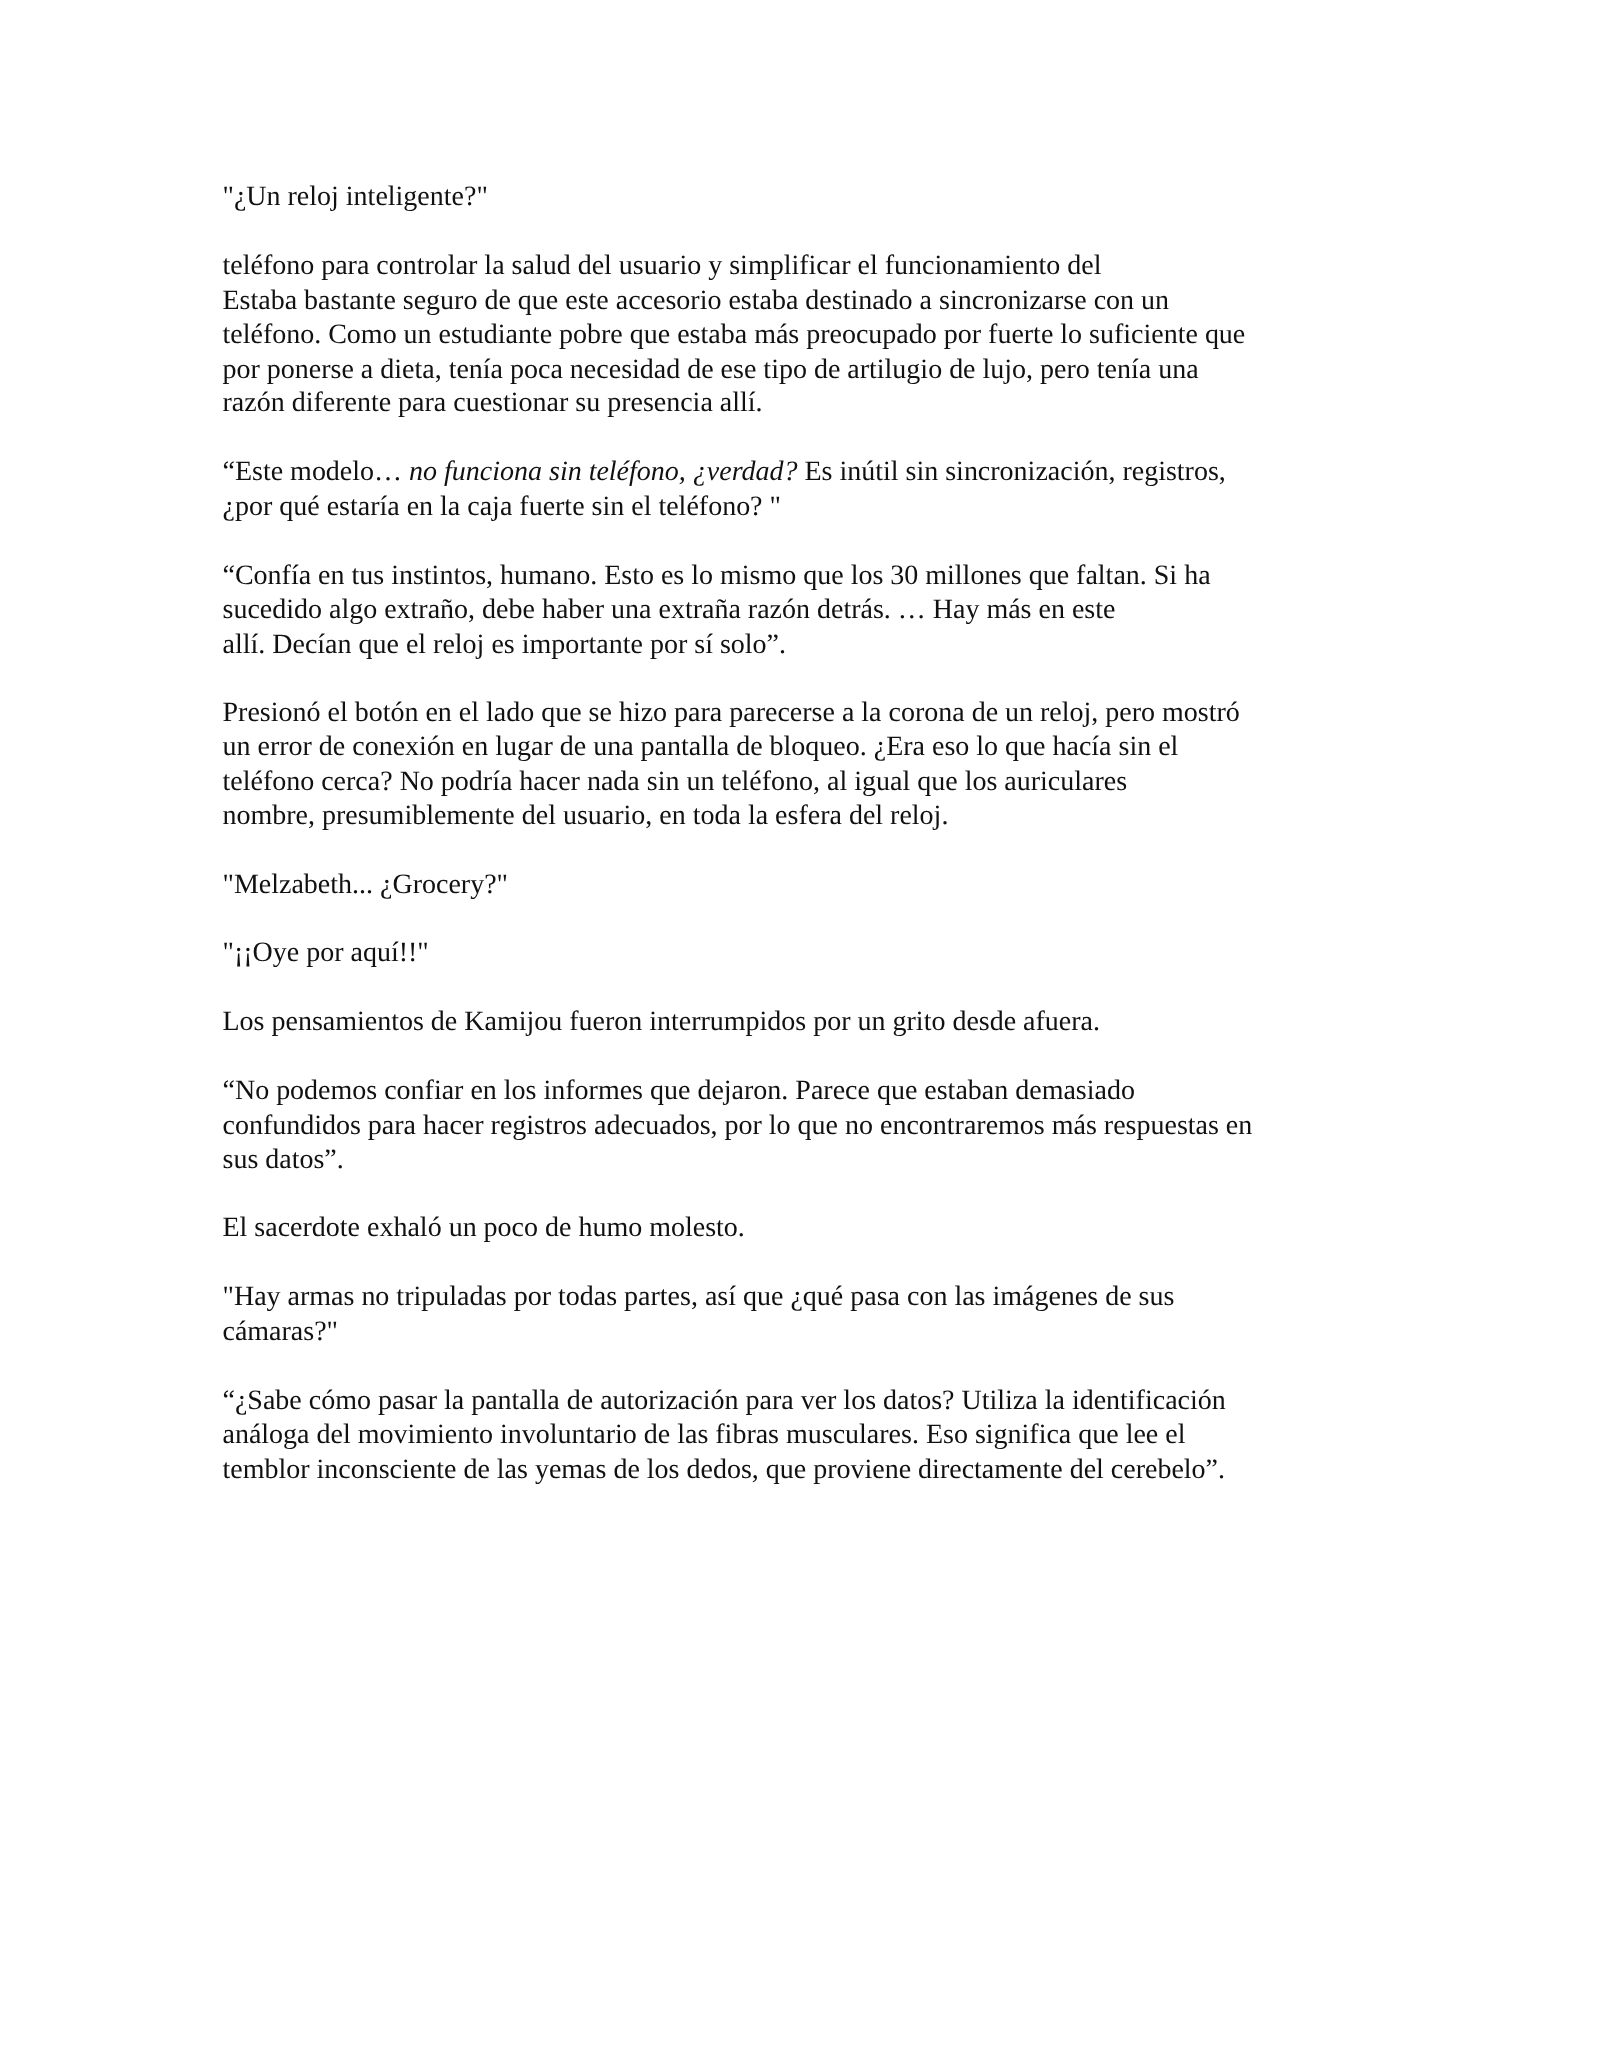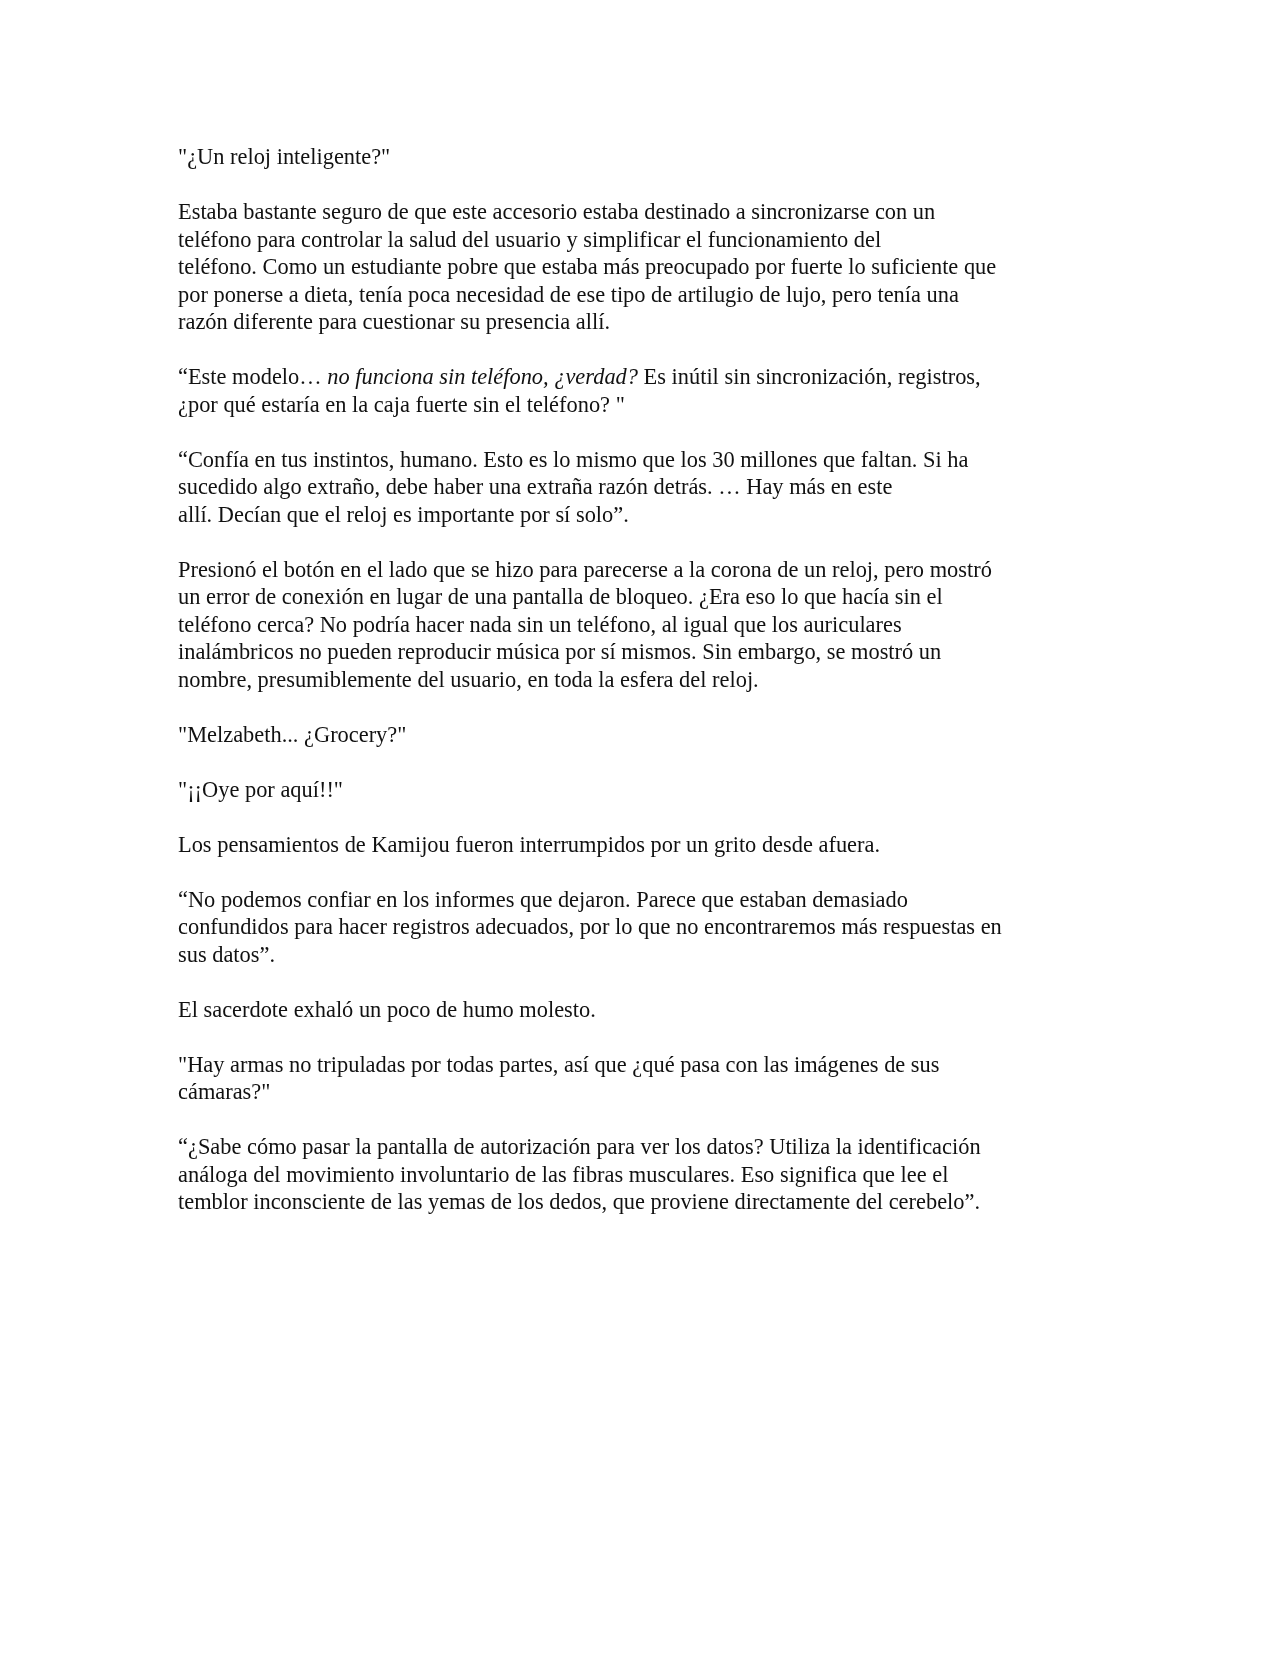--- a/index.html
+++ b/index.html
@@ -36,43 +36,42 @@
 </head>
 <body>
 
 <div class="page">
 
   <p class="para">
     <span class="line">"¿Un reloj inteligente?"</span>
   </p>
 
   <p class="para">
+    <span class="line">teléfono para controlar la salud del usuario y simplificar el funcionamiento del</span>
     <span class="line">Estaba bastante seguro de que este accesorio estaba destinado a sincronizarse con un</span>
-    <span class="line">teléfono para controlar la salud del usuario y simplificar el funcionamiento del</span>
     <span class="line">teléfono. Como un estudiante pobre que estaba más preocupado por fuerte lo suficiente que</span>
     <span class="line">por ponerse a dieta, tenía poca necesidad de ese tipo de artilugio de lujo, pero tenía una</span>
     <span class="line">razón diferente para cuestionar su presencia allí.</span>
   </p>
 
   <p class="para">
     <span class="line"><span>“Este modelo… </span><span class="it">no funciona sin teléfono, ¿verdad?</span><span> Es inútil sin sincronización, registros,</span></span>
     <span class="line">¿por qué estaría en la caja fuerte sin el teléfono? "</span>
   </p>
 
   <p class="para">
     <span class="line">“Confía en tus instintos, humano. Esto es lo mismo que los 30 millones que faltan. Si ha</span>
     <span class="line">sucedido algo extraño, debe haber una extraña razón detrás. … Hay más en este</span>
     <span class="line">allí. Decían que el reloj es importante por sí solo”.</span>
   </p>
 
   <p class="para">
     <span class="line">Presionó el botón en el lado que se hizo para parecerse a la corona de un reloj, pero mostró</span>
     <span class="line">un error de conexión en lugar de una pantalla de bloqueo. ¿Era eso lo que hacía sin el</span>
     <span class="line">teléfono cerca? No podría hacer nada sin un teléfono, al igual que los auriculares</span>
-    <span class="line">inalámbricos no pueden reproducir música por sí mismos. Sin embargo, se mostró un</span>
     <span class="line">nombre, presumiblemente del usuario, en toda la esfera del reloj.</span>
   </p>
 
 
   <p class="para">
     <span class="line">"Melzabeth... ¿Grocery?"</span>
   </p>
 
   <p class="para">
     <span class="line">"¡¡Oye por aquí!!"</span>

